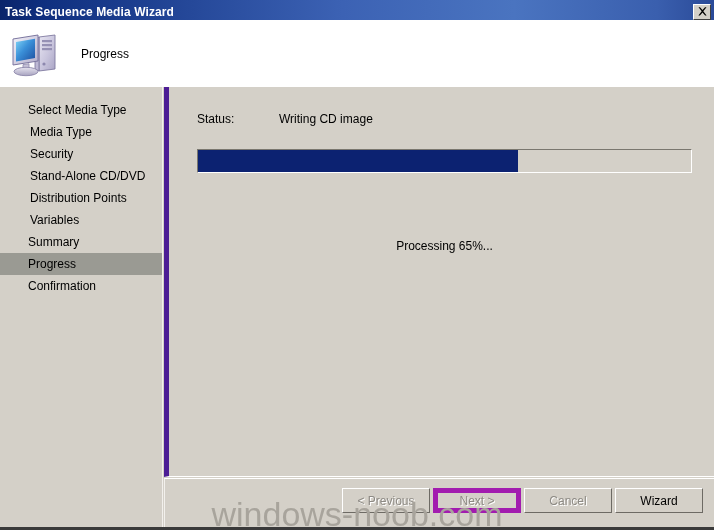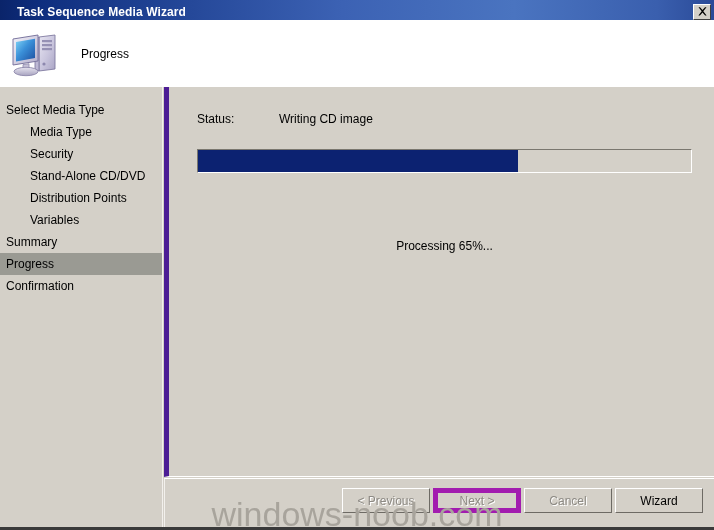--- a/index.html
+++ b/index.html
@@ -25,21 +25,20 @@
   #titlebar {
     position: absolute;
     left: 0; top: 0;
     width: 714px;
     height: 24px;
     background: linear-gradient(to right, #0a246a 0%, #0f2f7f 6%, #3c62b4 48%, #4a74c0 72%, #3a5fae 92%, #2a4a98 100%);
     display: flex;
     align-items: center;
     box-sizing: border-box;
     border-bottom: 1px solid #7f9db9;
-    padding-left: 12px;
   }
   #titlebar-text {
     color: #ffffff;
     font-size: 12px;
     font-weight: bold;
     padding-left: 5px;
     letter-spacing: 0.1px;
     white-space: nowrap;
   }
   #titlebar-spacer { flex: 1 1 auto; }
@@ -94,21 +93,21 @@
     box-sizing: border-box;
     border-right: 1px solid #f2f0ec;
     padding-top: 12px;
     overflow: hidden;
   }
   .nav-item {
     font-size: 12px;
     color: #000000;
     line-height: 22px;
     height: 22px;
-    padding-left: 6px;
+    padding-left: 28px;
     white-space: nowrap;
     box-sizing: border-box;
     cursor: default;
   }
   .nav-item.indent { padding-left: 30px; }
   .nav-item.selected {
     background: #9a9a93;
     color: #000000;
   }
 

